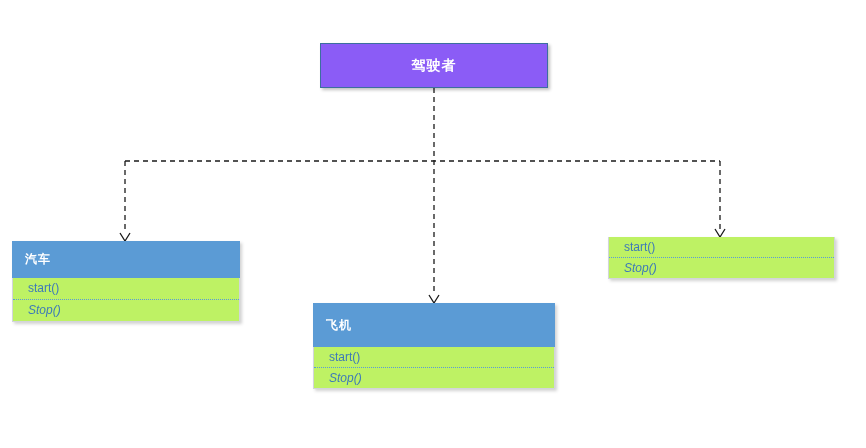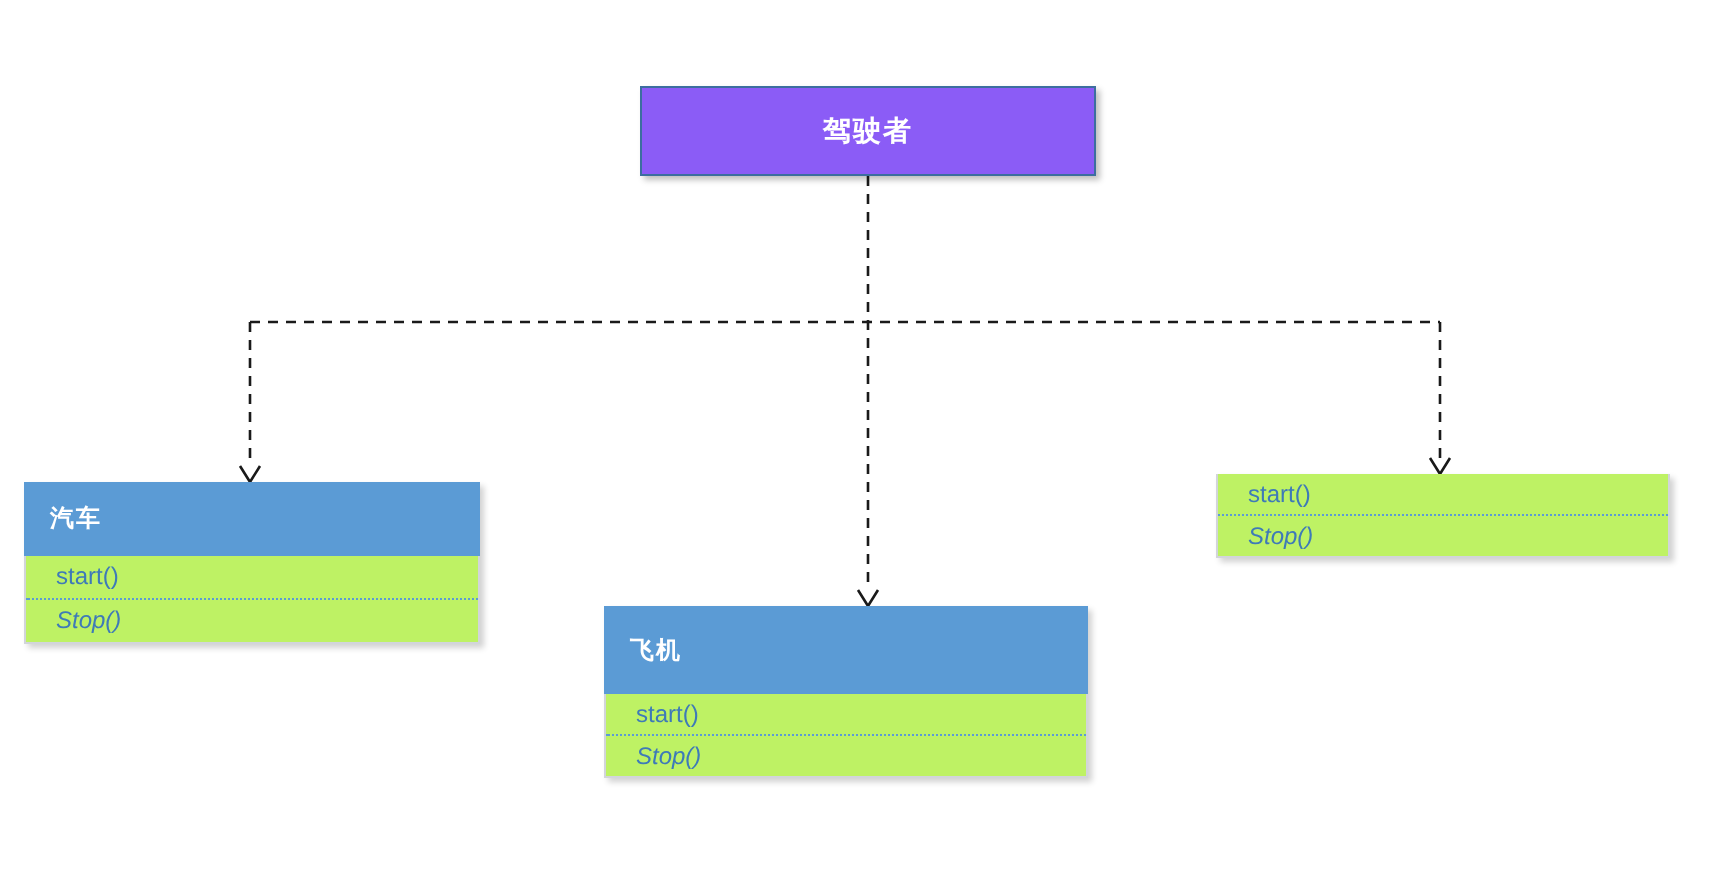--- a/index.html
+++ b/index.html
@@ -52,21 +52,21 @@
     font-size:12px;
   }
   .method-row + .method-row{
     border-top:1px dotted #5b9bd5;
     font-style:italic;
   }
 
   #car   {left:12px;  top:241px; width:228px;}
   #car   .class-header{height:37px;}
   #car   .method-row{height:21px;line-height:21px;}
-  #plane {left:302px; top:303px; width:242px;}
+  #plane {left:313px; top:303px; width:242px;}
   #plane .class-header{height:44px;}
   #train {left:608px; top:237px; width:227px;}
   #train .class-header{height:38px;}
 </style>
 </head>
 <body>
 
 <div class="canvas">
 
   <svg class="connector-layer" width="866" height="448" viewBox="0 0 866 448" xmlns="http://www.w3.org/2000/svg">

